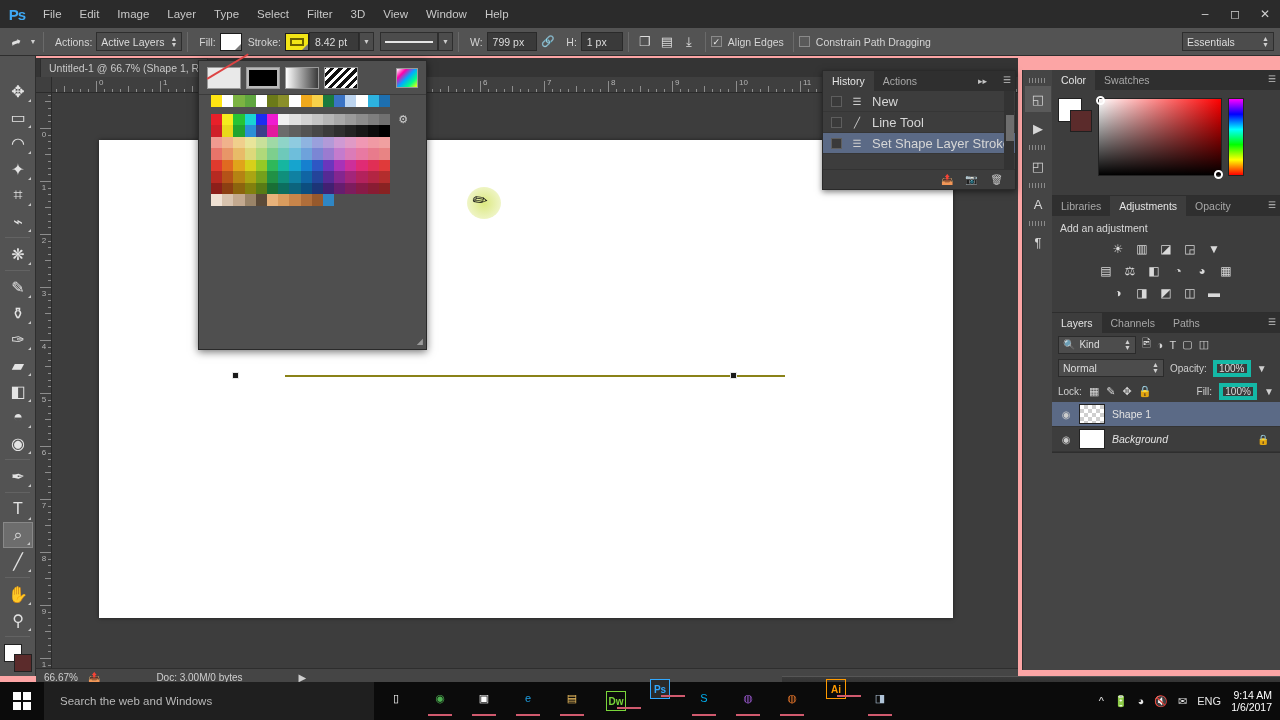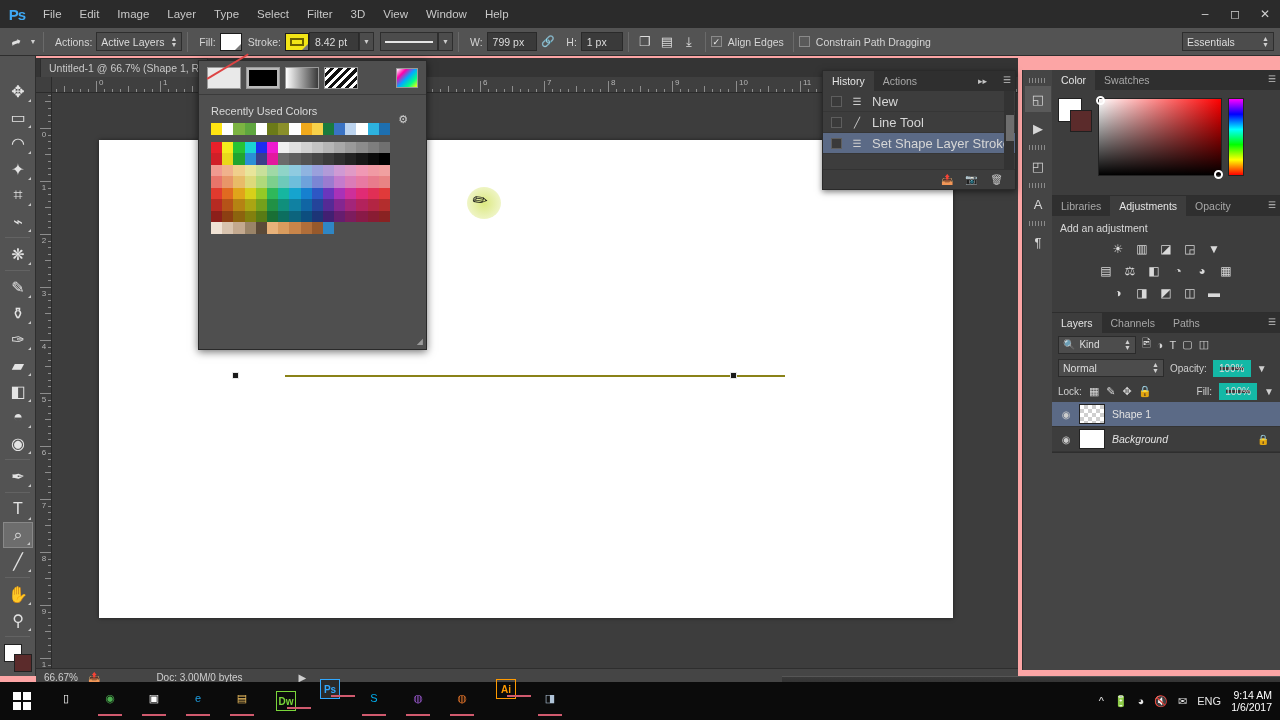--- a/index.html
+++ b/index.html
@@ -168,21 +168,21 @@
   .adjico{width:17px;height:16px;display:flex;align-items:center;justify-content:center;
     color:#d9d9d9;font-size:12px;}
   .lyrtools{height:23px;display:flex;align-items:center;padding:0 6px;gap:6px;}
   .kindsel{background:#4c4c4c;border:1px solid #2b2b2b;height:18px;width:78px;color:#ddd;
     font-size:10px;display:flex;align-items:center;padding:0 4px;gap:4px;justify-content:space-between;}
   .ficon{color:#d4d4d4;font-size:11px;}
   .blendrow{height:24px;display:flex;align-items:center;padding:0 6px;gap:6px;}
   .blendsel{background:#4c4c4c;border:1px solid #2b2b2b;height:18px;width:106px;color:#ddd;
     font-size:10.5px;display:flex;align-items:center;padding:0 4px;justify-content:space-between;}
   .smalllbl{color:#cfcfcf;font-size:10px;}
-  .valbox{background:#3a3a3a;border:7px solid #14b8a6;height:17px;width:38px;color:#dcdcdc;
+  .valbox{background:#3a3a3a;border:4px solid #14b8a6;height:17px;width:38px;color:#dcdcdc;
     font-size:10px;display:flex;align-items:center;justify-content:center;}
   .lockrow{height:22px;display:flex;align-items:center;padding:0 6px;gap:7px;}
   .lyrrow{height:25px;display:flex;align-items:center;gap:7px;padding-left:8px;
     border-bottom:1px solid #343434;}
   .lyrrow.sel{background:#5b6a86;}
   .eye{width:12px;color:#ccc;font-size:10px;text-align:center;}
   .thumb{width:26px;height:20px;border:1px solid #222;background:#fff;position:relative;}
   .thumb.checker{background:
     repeating-conic-gradient(#cfcfcf 0 25%, #fff 0 50%) 0 0/8px 8px;}
   .lyrname{color:#e2e2e2;font-size:10.5px;flex:1;}
@@ -579,21 +579,20 @@
   </div>
 
   <div class="popup">
     <div class="popup-top">
       <div class="ptype none"></div>
       <div class="ptype solid sel"></div>
       <div class="ptype grad"></div>
       <div class="ptype pat"></div>
       <div class="ppicker"></div>
     </div>
-    <div class="p-recent">Recently Used Colors</div>
     <div class="p-gear">⚙</div>
     <div class="sw-row" id="recent-row">
         <div class="sw" style="background: rgb(255, 229, 18);"></div>
         <div class="sw" style="background: rgb(255, 255, 255);"></div>
         <div class="sw" style="background: rgb(124, 179, 66);"></div>
         <div class="sw" style="background: rgb(95, 166, 63);"></div>
         <div class="sw" style="background: rgb(255, 255, 255);"></div>
         <div class="sw" style="background: rgb(107, 122, 24);"></div>
         <div class="sw" style="background: rgb(138, 143, 42);"></div>
         <div class="sw" style="background: rgb(255, 255, 255);"></div>
@@ -930,20 +929,21 @@
 
   <div class="taskbar">
     <div class="startbtn">
       <span class="winlogo">
           <i></i>
           <i></i>
           <i></i>
           <i></i>
         </span>
     </div>
+    <div class="searchbox">Search the web and Windows</div>
     <div id="tb-apps" style="display:flex">
         <div class="tbicon" style="color: rgb(255, 255, 255);">▯</div>
         <div class="tbicon run" style="color: rgb(76, 175, 80);">◉</div>
         <div class="tbicon run" style="color: rgb(255, 255, 255);">▣</div>
         <div class="tbicon run" style="color: rgb(30, 157, 224);">e</div>
         <div class="tbicon run" style="color: rgb(240, 192, 96);">▤</div>
         <div class="tbicon run" style="color: rgb(122, 214, 58); font-size: 10px; font-weight: bold; border: 1.5px solid rgb(122, 214, 58); width: 20px; height: 20px; margin: 12px 12px;">Dw</div>
         <div class="tbicon run active" style="color: rgb(49, 168, 255); font-size: 10px; font-weight: bold; border: 1.5px solid rgb(49, 168, 255); width: 20px; height: 20px; margin: 0px 12px;">Ps</div>
         <div class="tbicon run" style="color: rgb(0, 175, 240);">S</div>
         <div class="tbicon run" style="color: rgb(155, 89, 208);">◍</div>

